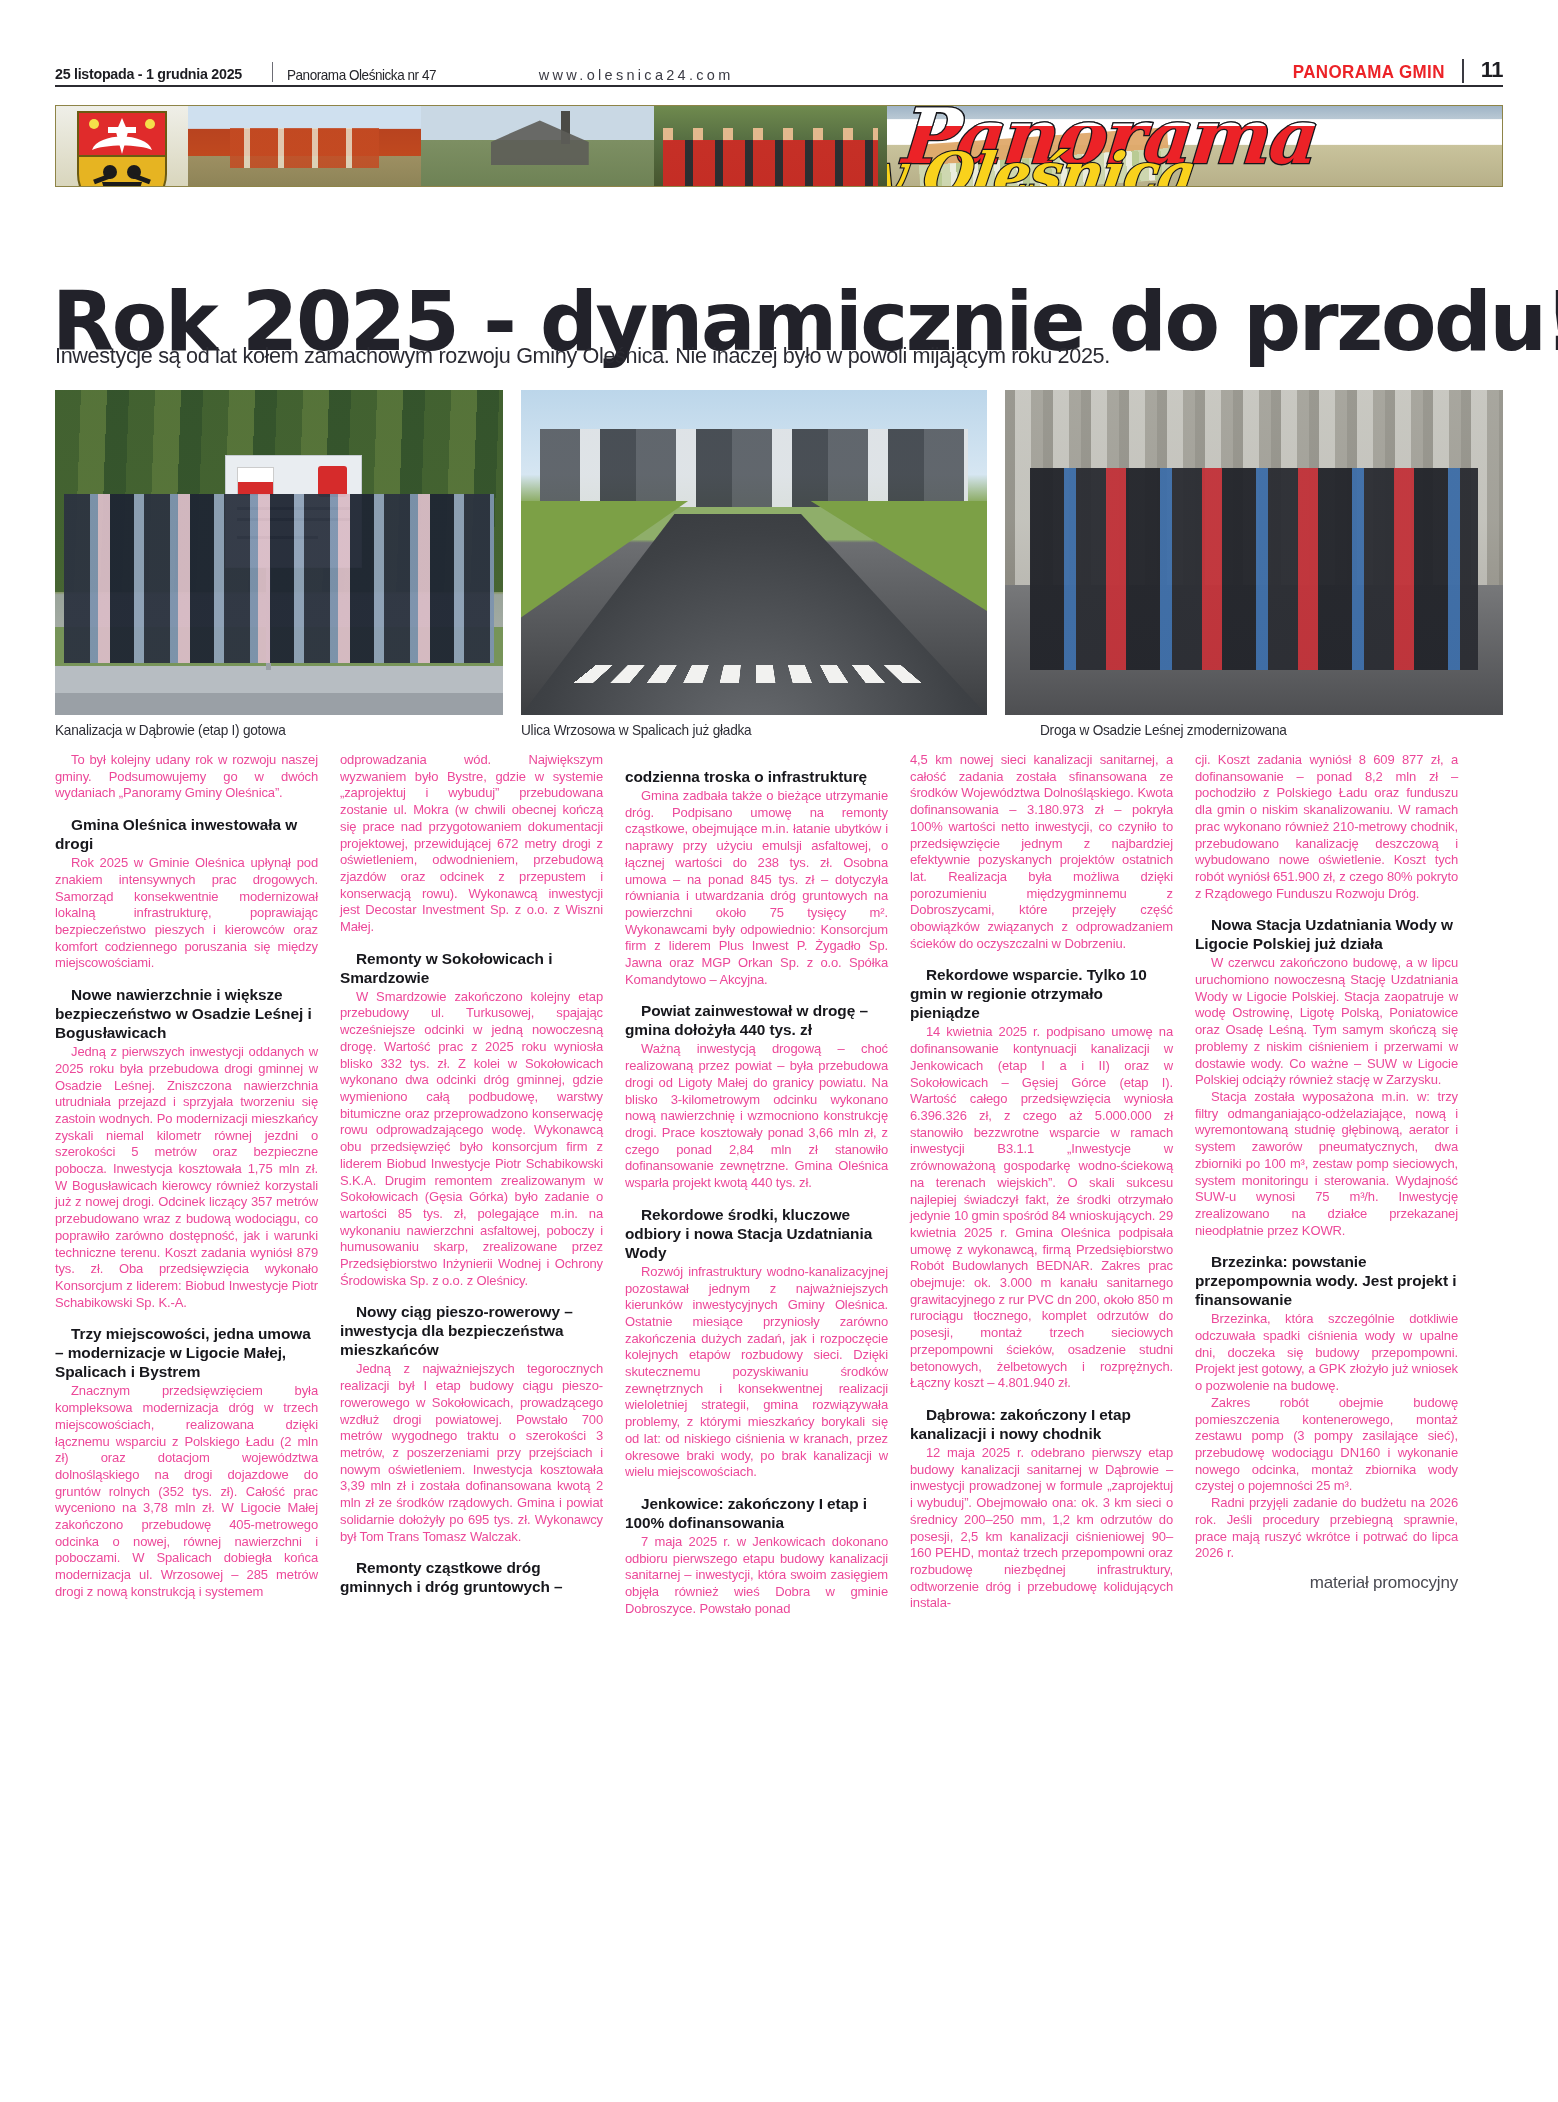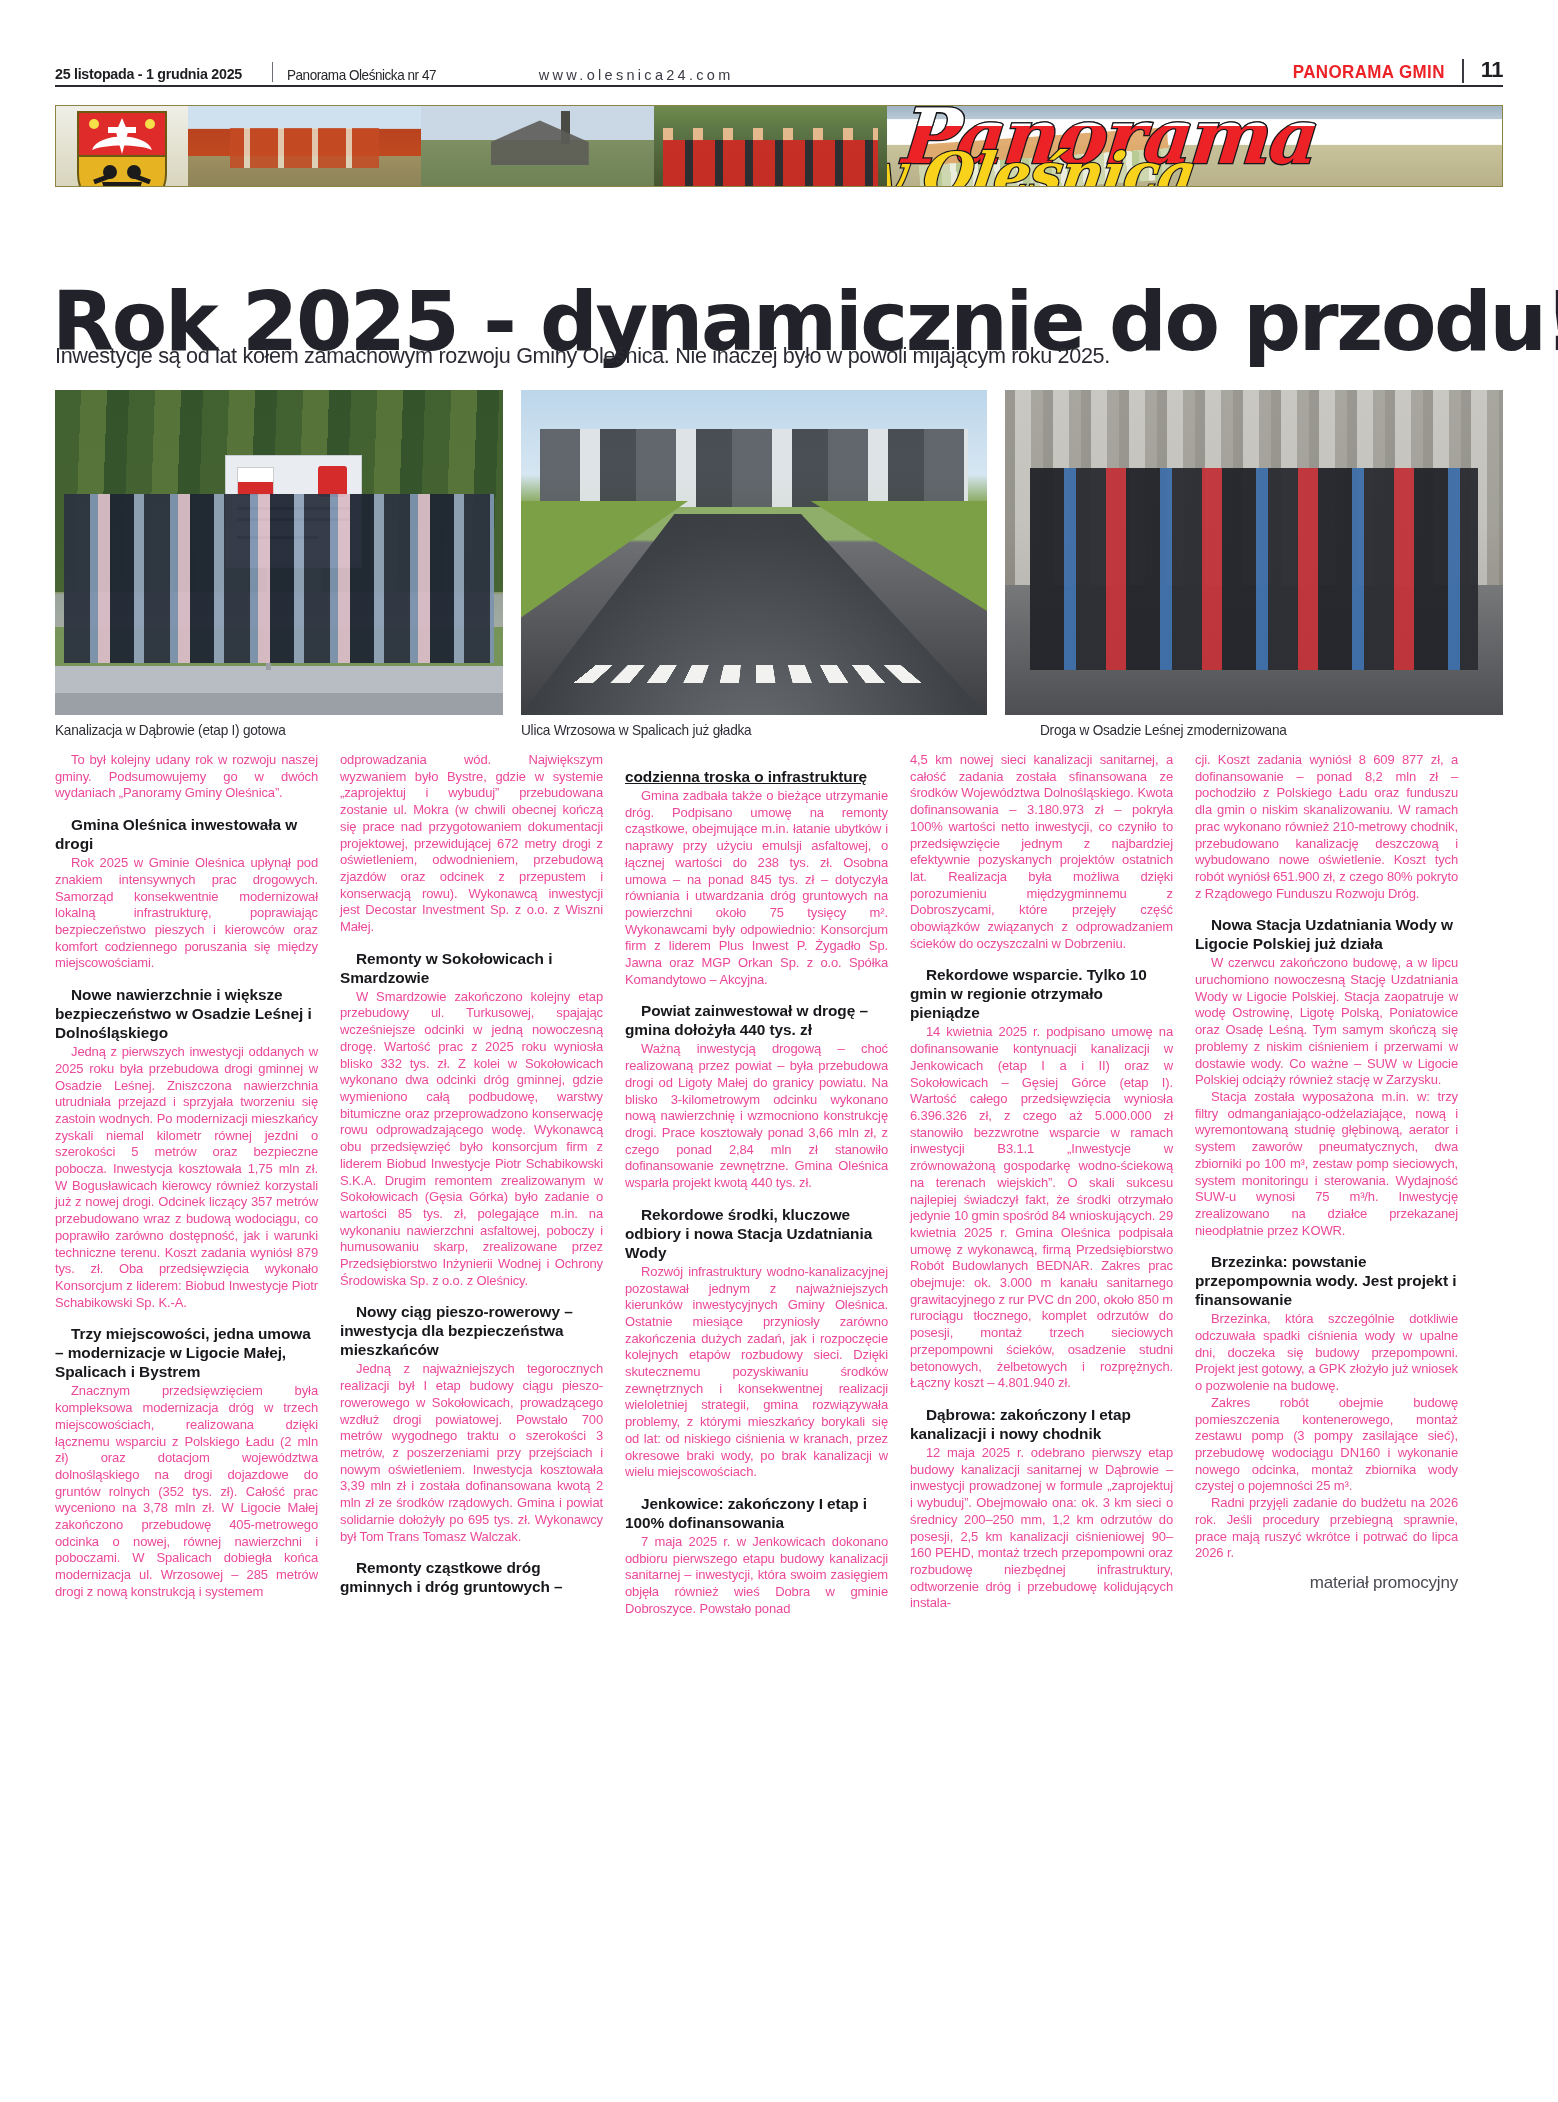--- a/index.html
+++ b/index.html
@@ -175,21 +175,21 @@
   .col{width:263px;flex:0 0 263px;position:relative;}
   .col p{
     margin:0;font-size:13px;line-height:1.285;text-align:justify;
     text-indent:16px;hyphens:manual;letter-spacing:-.12px;color:#ec4899;
   }
   .col p.noind{text-indent:0;}
   .col h3{
     margin:13px 0 2px 0;font-size:15.4px;line-height:1.235;font-weight:bold;
     text-indent:16px;text-align:left;color:#17171c;letter-spacing:-.05px;
   }
-  .col h3.first{margin-top:15px;text-decoration:underline;}
+  .col h3.first{margin-top:15px;}
   .promo{
     margin-top:11px;text-align:right;font-size:17px;color:#4a4a52;
     letter-spacing:-.2px;font-style:normal;
   }
 </style>
 </head>
 <body>
 
 <div class="page">
 
@@ -280,21 +280,21 @@
     <div class="cap cap1">Kanalizacja w Dąbrowie (etap I) gotowa</div>
     <div class="cap cap2">Ulica Wrzosowa w Spalicach już gładka</div>
     <div class="cap cap3">Droga w Osadzie Leśnej zmodernizowana</div>
   </div>
 
   <div class="cols" id="cols">
       <div class="col">
         <p>To był kolejny udany rok w rozwoju naszej gminy. Podsumowujemy go w dwóch wydaniach „Panoramy Gminy Oleśnica”.</p>
         <h3>Gmina Oleśnica inwestowała w drogi</h3>
         <p>Rok 2025 w Gminie Oleśnica upłynął pod znakiem intensywnych prac drogowych. Samorząd konsekwentnie modernizował lokalną infrastrukturę, poprawiając bezpieczeństwo pieszych i kierowców oraz komfort codziennego poruszania się między miejscowościami.</p>
-        <h3>Nowe nawierzchnie i większe bezpieczeństwo w Osadzie Leśnej i Dolnośląskiego</h3>
+        <h3>Nowe nawierzchnie i większe bezpieczeństwo w Osadzie Leśnej i Bogusławicach</h3>
         <p>Jedną z pierwszych inwestycji oddanych w 2025 roku była przebudowa drogi gminnej w Osadzie Leśnej. Zniszczona nawierzchnia utrudniała przejazd i sprzyjała tworzeniu się zastoin wodnych. Po modernizacji mieszkańcy zyskali niemal kilometr równej jezdni o szerokości 5 metrów oraz bezpieczne pobocza. Inwestycja kosztowała 1,75 mln zł. W Bogusławicach kierowcy również korzystali już z nowej drogi. Odcinek liczący 357 metrów przebudowano wraz z budową wodociągu, co poprawiło zarówno dostępność, jak i warunki techniczne terenu. Koszt zadania wyniósł 879 tys. zł. Oba przedsięwzięcia wykonało Konsorcjum z liderem: Biobud Inwestycje Piotr Schabikowski Sp. K.-A.</p>
         <h3>Trzy miejscowości, jedna umowa – modernizacje w Ligocie Małej, Spalicach i Bystrem</h3>
         <p>Znacznym przedsięwzięciem była kompleksowa modernizacja dróg w trzech miejscowościach, realizowana dzięki łącznemu wsparciu z Polskiego Ładu (2 mln zł) oraz dotacjom województwa dolnośląskiego na drogi dojazdowe do gruntów rolnych (352 tys. zł). Całość prac wyceniono na 3,78 mln zł. W Ligocie Małej zakończono przebudowę 405-metrowego odcinka o nowej, równej nawierzchni i poboczami. W Spalicach dobiegła końca modernizacja ul. Wrzosowej – 285 metrów drogi z nową konstrukcją i systemem</p>
       </div>
       <div class="col">
         <p class="noind">odprowadzania wód. Największym wyzwaniem było Bystre, gdzie w systemie „zaprojektuj i wybuduj” przebudowana zostanie ul. Mokra (w chwili obecnej kończą się prace nad przygotowaniem dokumentacji projektowej, przewidującej 672 metry drogi z oświetleniem, odwodnieniem, przebudową zjazdów oraz odcinek z przepustem i konserwacją rowu). Wykonawcą inwestycji jest Decostar Investment Sp. z o.o. z Wiszni Małej.</p>
         <h3>Remonty w Sokołowicach i Smardzowie</h3>
         <p>W Smardzowie zakończono kolejny etap przebudowy ul. Turkusowej, spajając wcześniejsze odcinki w jedną nowoczesną drogę. Wartość prac z 2025 roku wyniosła blisko 332 tys. zł. Z kolei w Sokołowicach wykonano dwa odcinki dróg gminnej, gdzie wymieniono całą podbudowę, warstwy bitumiczne oraz przeprowadzono konserwację rowu odprowadzającego wodę. Wykonawcą obu przedsięwzięć było konsorcjum firm z liderem Biobud Inwestycje Piotr Schabikowski S.K.A. Drugim remontem zrealizowanym w Sokołowicach (Gęsia Górka) było zadanie o wartości 85 tys. zł, polegające m.in. na wykonaniu nawierzchni asfaltowej, poboczy i humusowaniu skarp, zrealizowane przez Przedsiębiorstwo Inżynierii Wodnej i Ochrony Środowiska Sp. z o.o. z Oleśnicy.</p>
         <h3>Nowy ciąg pieszo-rowerowy – inwestycja dla bezpieczeństwa mieszkańców</h3>
         <p>Jedną z najważniejszych tegorocznych realizacji był I etap budowy ciągu pieszo-rowerowego w Sokołowicach, prowadzącego wzdłuż drogi powiatowej. Powstało 700 metrów wygodnego traktu o szerokości 3 metrów, z poszerzeniami przy przejściach i nowym oświetleniem. Inwestycja kosztowała 3,39 mln zł i została dofinansowana kwotą 2 mln zł ze środków rządowych. Gmina i powiat solidarnie dołożyły po 695 tys. zł. Wykonawcy był Tom Trans Tomasz Walczak.</p>

